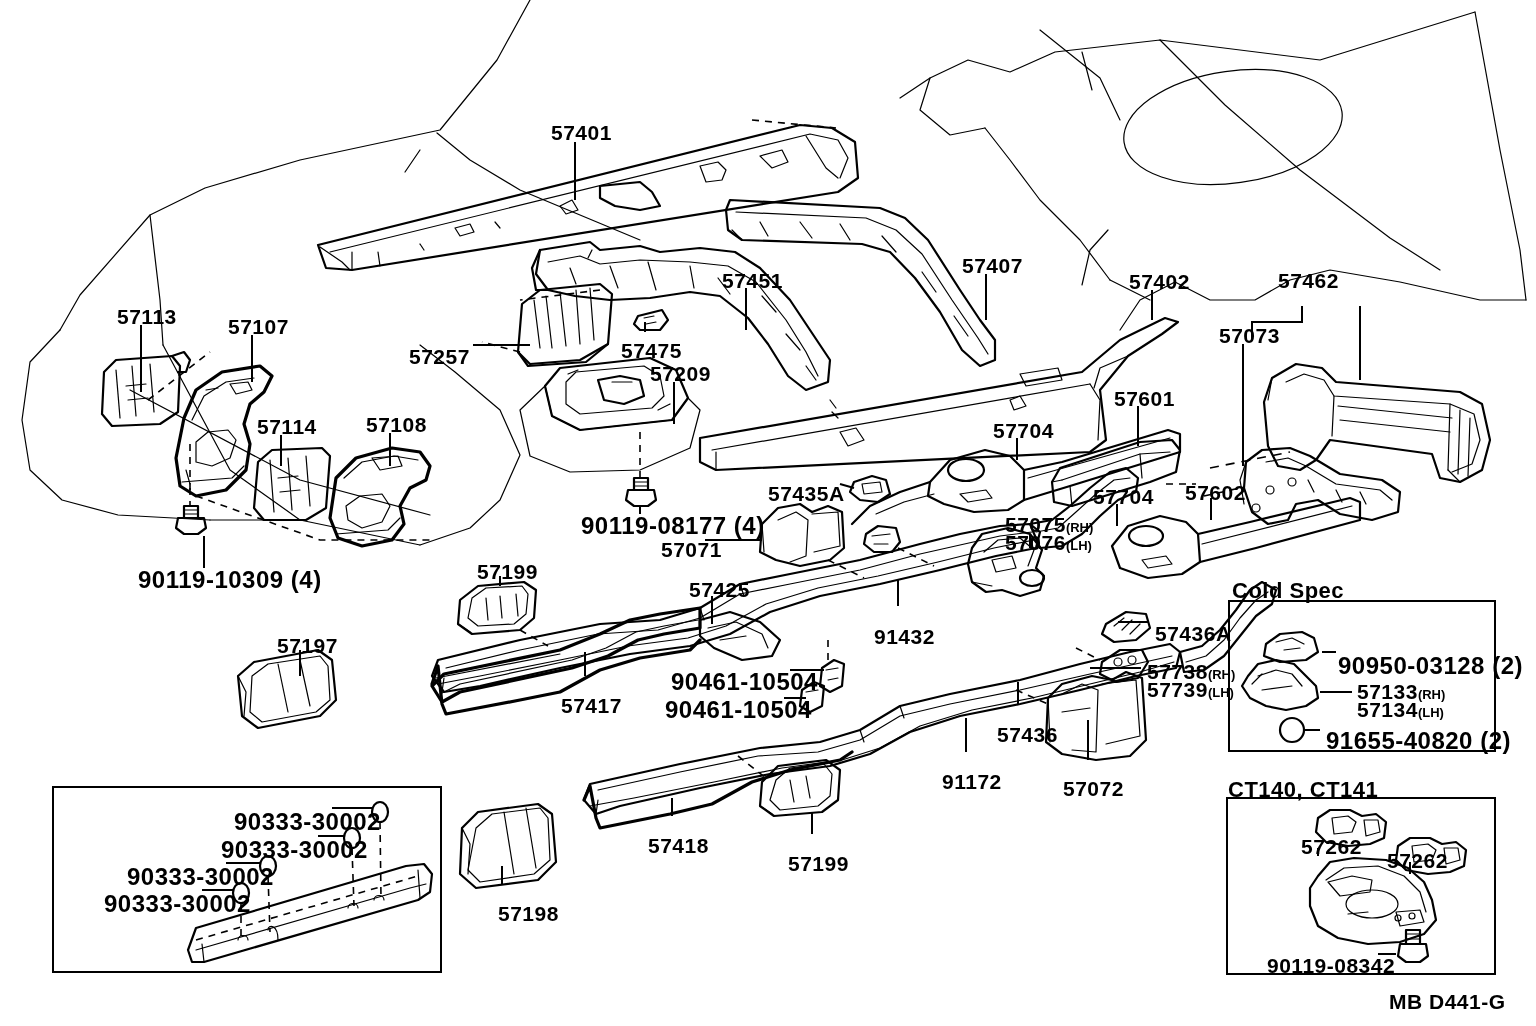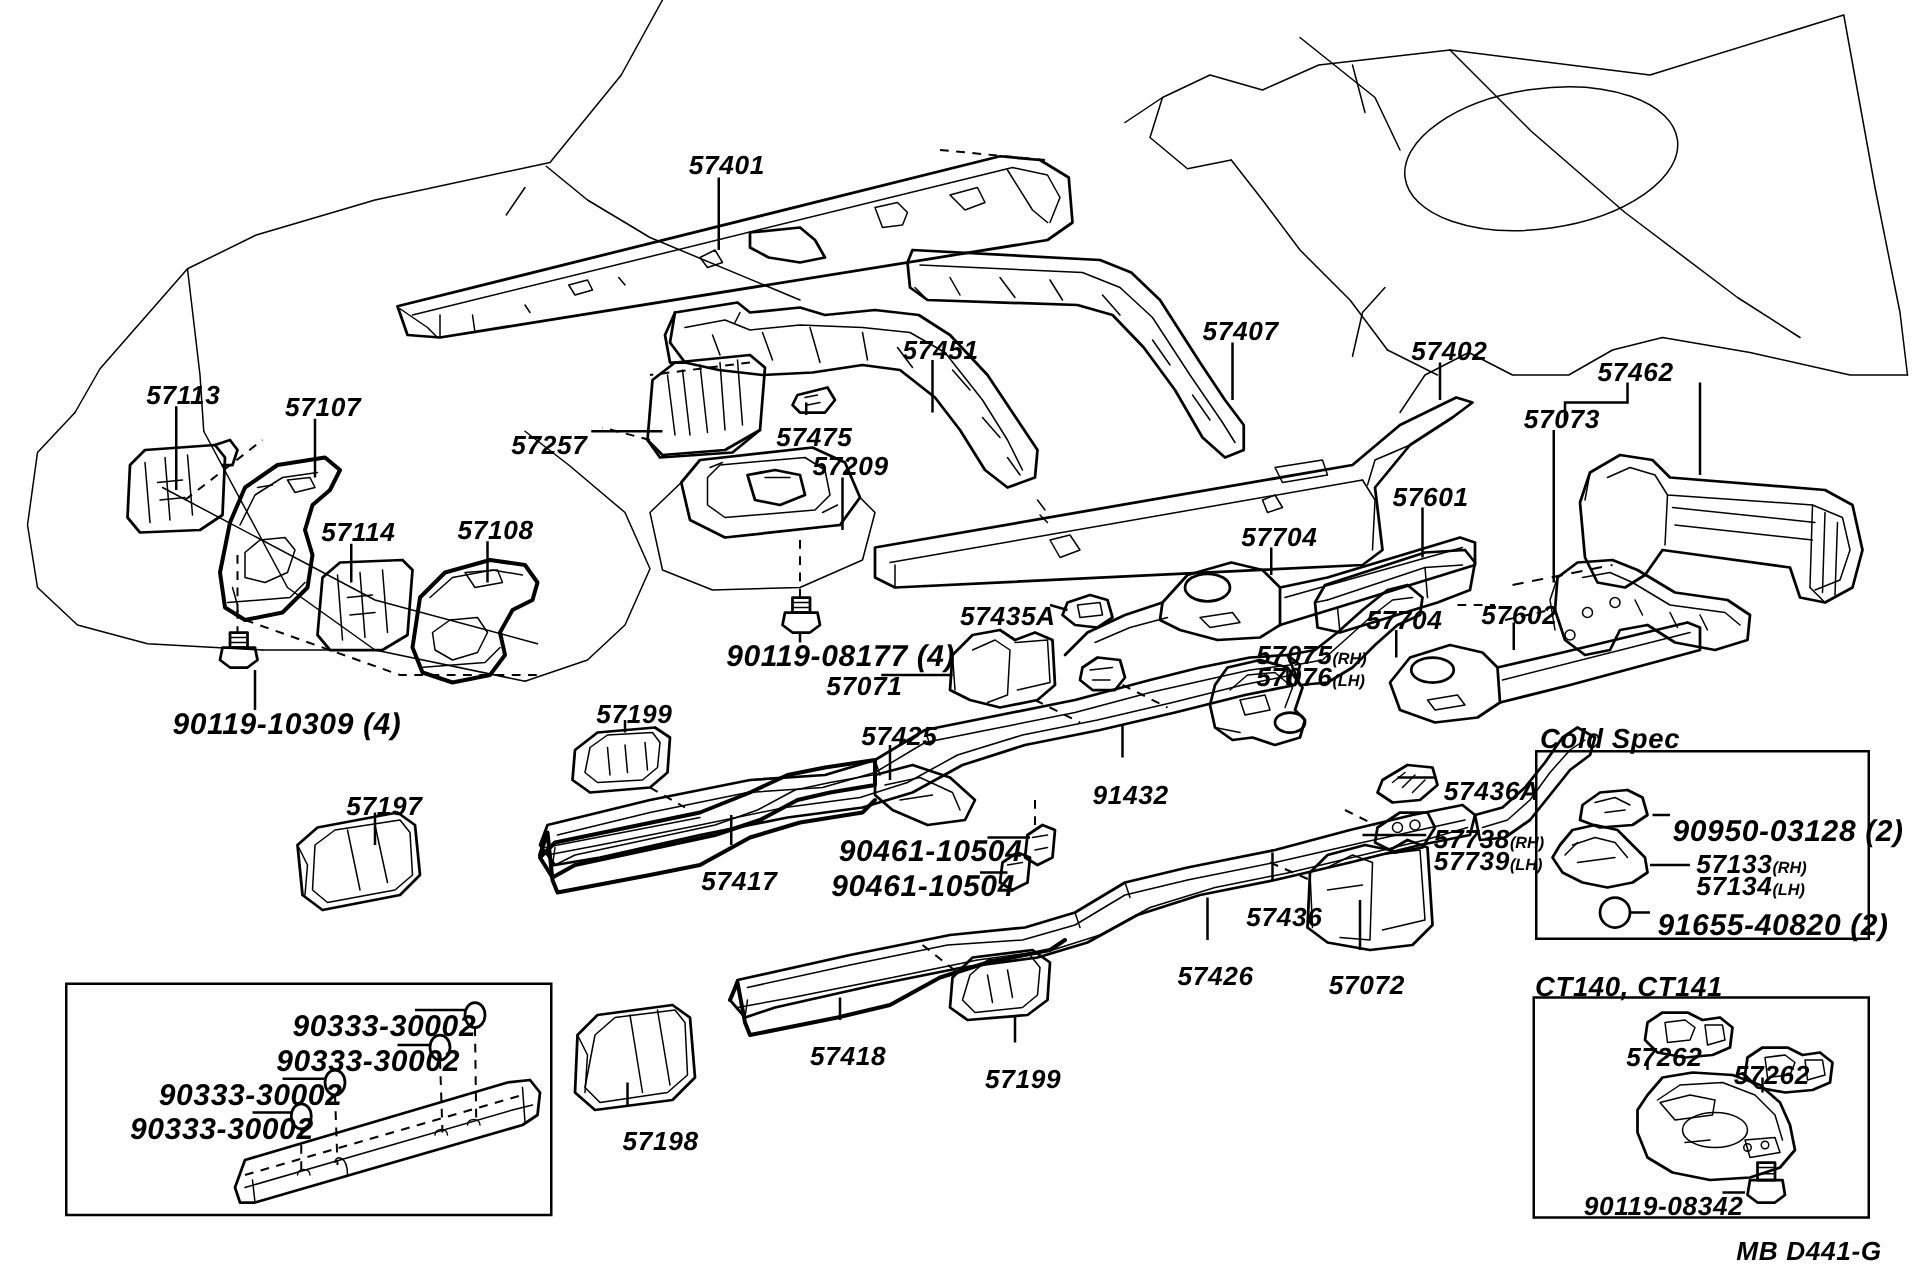--- a/index.html
+++ b/index.html
@@ -1,17 +1,17 @@
 <!DOCTYPE html>
 <html><head>
 <meta charset="utf-8">
 <style>
   html,body{margin:0;padding:0;background:#fff;}
   #page{position:relative;width:1536px;height:1026px;background:#fff;
-        font-family:"Liberation Sans", sans-serif;overflow:hidden;font-style:italic;}
+        font-family:"Liberation Sans", sans-serif;overflow:hidden;}
   svg.art{position:absolute;left:0;top:0;width:1536px;height:1026px;}
   .lbl{position:absolute;font-family:"Liberation Sans",sans-serif;
        font-weight:bold;color:#000;white-space:nowrap;letter-spacing:.5px;}
   .s22{font-size:22px;}
   .s21{font-size:21px;}
   .s20{font-size:24px;}
   .sub{font-size:13px;font-weight:bold;letter-spacing:0;}
   .box{position:absolute;border:2.5px solid #000;box-sizing:border-box;background:transparent;}
 </style>
 </head>
@@ -508,21 +508,21 @@
     <path class="dsh" d="M600,290 L520,300"></path>
     <path class="dsh" d="M752,120 L836,128"></path>
   </g>
 </svg>
 
 <div id="labels">
       <div class="lbl s21" style="left: 551px; top: 121px;">57401</div>
       <div class="lbl s21" style="left: 722px; top: 269px;">57451</div>
       <div class="lbl s21" style="left: 962px; top: 254px;">57407</div>
       <div class="lbl s21" style="left: 1129px; top: 270px;">57402</div>
-      <div class="lbl s21" style="left: 1278px; top: 287px;">57462</div>
+      <div class="lbl s21" style="left: 1278px; top: 269px;">57462</div>
       <div class="lbl s21" style="left: 1219px; top: 324px;">57073</div>
       <div class="lbl s21" style="left: 117px; top: 305px;">57113</div>
       <div class="lbl s21" style="left: 228px; top: 315px;">57107</div>
       <div class="lbl s21" style="left: 257px; top: 415px;">57114</div>
       <div class="lbl s21" style="left: 366px; top: 413px;">57108</div>
       <div class="lbl s21" style="left: 409px; top: 345px;">57257</div>
       <div class="lbl s21" style="left: 621px; top: 339px;">57475</div>
       <div class="lbl s21" style="left: 650px; top: 362px;">57209</div>
       <div class="lbl s21" style="left: 1114px; top: 387px;">57601</div>
       <div class="lbl s21" style="left: 993px; top: 419px;">57704</div>
@@ -530,21 +530,21 @@
       <div class="lbl s21" style="left: 1185px; top: 481px;">57602</div>
       <div class="lbl s21" style="left: 1093px; top: 485px;">57704</div>
       <div class="lbl s21" style="left: 661px; top: 538px;">57071</div>
       <div class="lbl s21" style="left: 477px; top: 560px;">57199</div>
       <div class="lbl s21" style="left: 689px; top: 578px;">57425</div>
       <div class="lbl s21" style="left: 277px; top: 634px;">57197</div>
       <div class="lbl s21" style="left: 874px; top: 625px;">91432</div>
       <div class="lbl s21" style="left: 1155px; top: 622px;">57436A</div>
       <div class="lbl s21" style="left: 561px; top: 694px;">57417</div>
       <div class="lbl s21" style="left: 997px; top: 723px;">57436</div>
-      <div class="lbl s21" style="left: 942px; top: 770px;">57426</div>
+      <div class="lbl s21" style="left: 942px; top: 770px;">91172</div>
       <div class="lbl s21" style="left: 1063px; top: 777px;">57072</div>
       <div class="lbl s21" style="left: 648px; top: 834px;">57418</div>
       <div class="lbl s21" style="left: 788px; top: 852px;">57199</div>
       <div class="lbl s21" style="left: 478px; top: 902px; margin-left: 20px;">57198</div>
       <div class="lbl s20" style="left: 138px; top: 566px;">90119-10309 (4)</div>
       <div class="lbl s20" style="left: 581px; top: 512px;">90119-08177 (4)</div>
       <div class="lbl s20" style="left: 671px; top: 668px;">90461-10504</div>
       <div class="lbl s20" style="left: 665px; top: 696px;">90461-10504</div>
       <div class="lbl s21" style="left: 1005px; top: 513px;"><span>57075</span><span class="sub">(RH)</span></div>
       <div class="lbl s21" style="left: 1005px; top: 531px;"><span>57076</span><span class="sub">(LH)</span></div>

